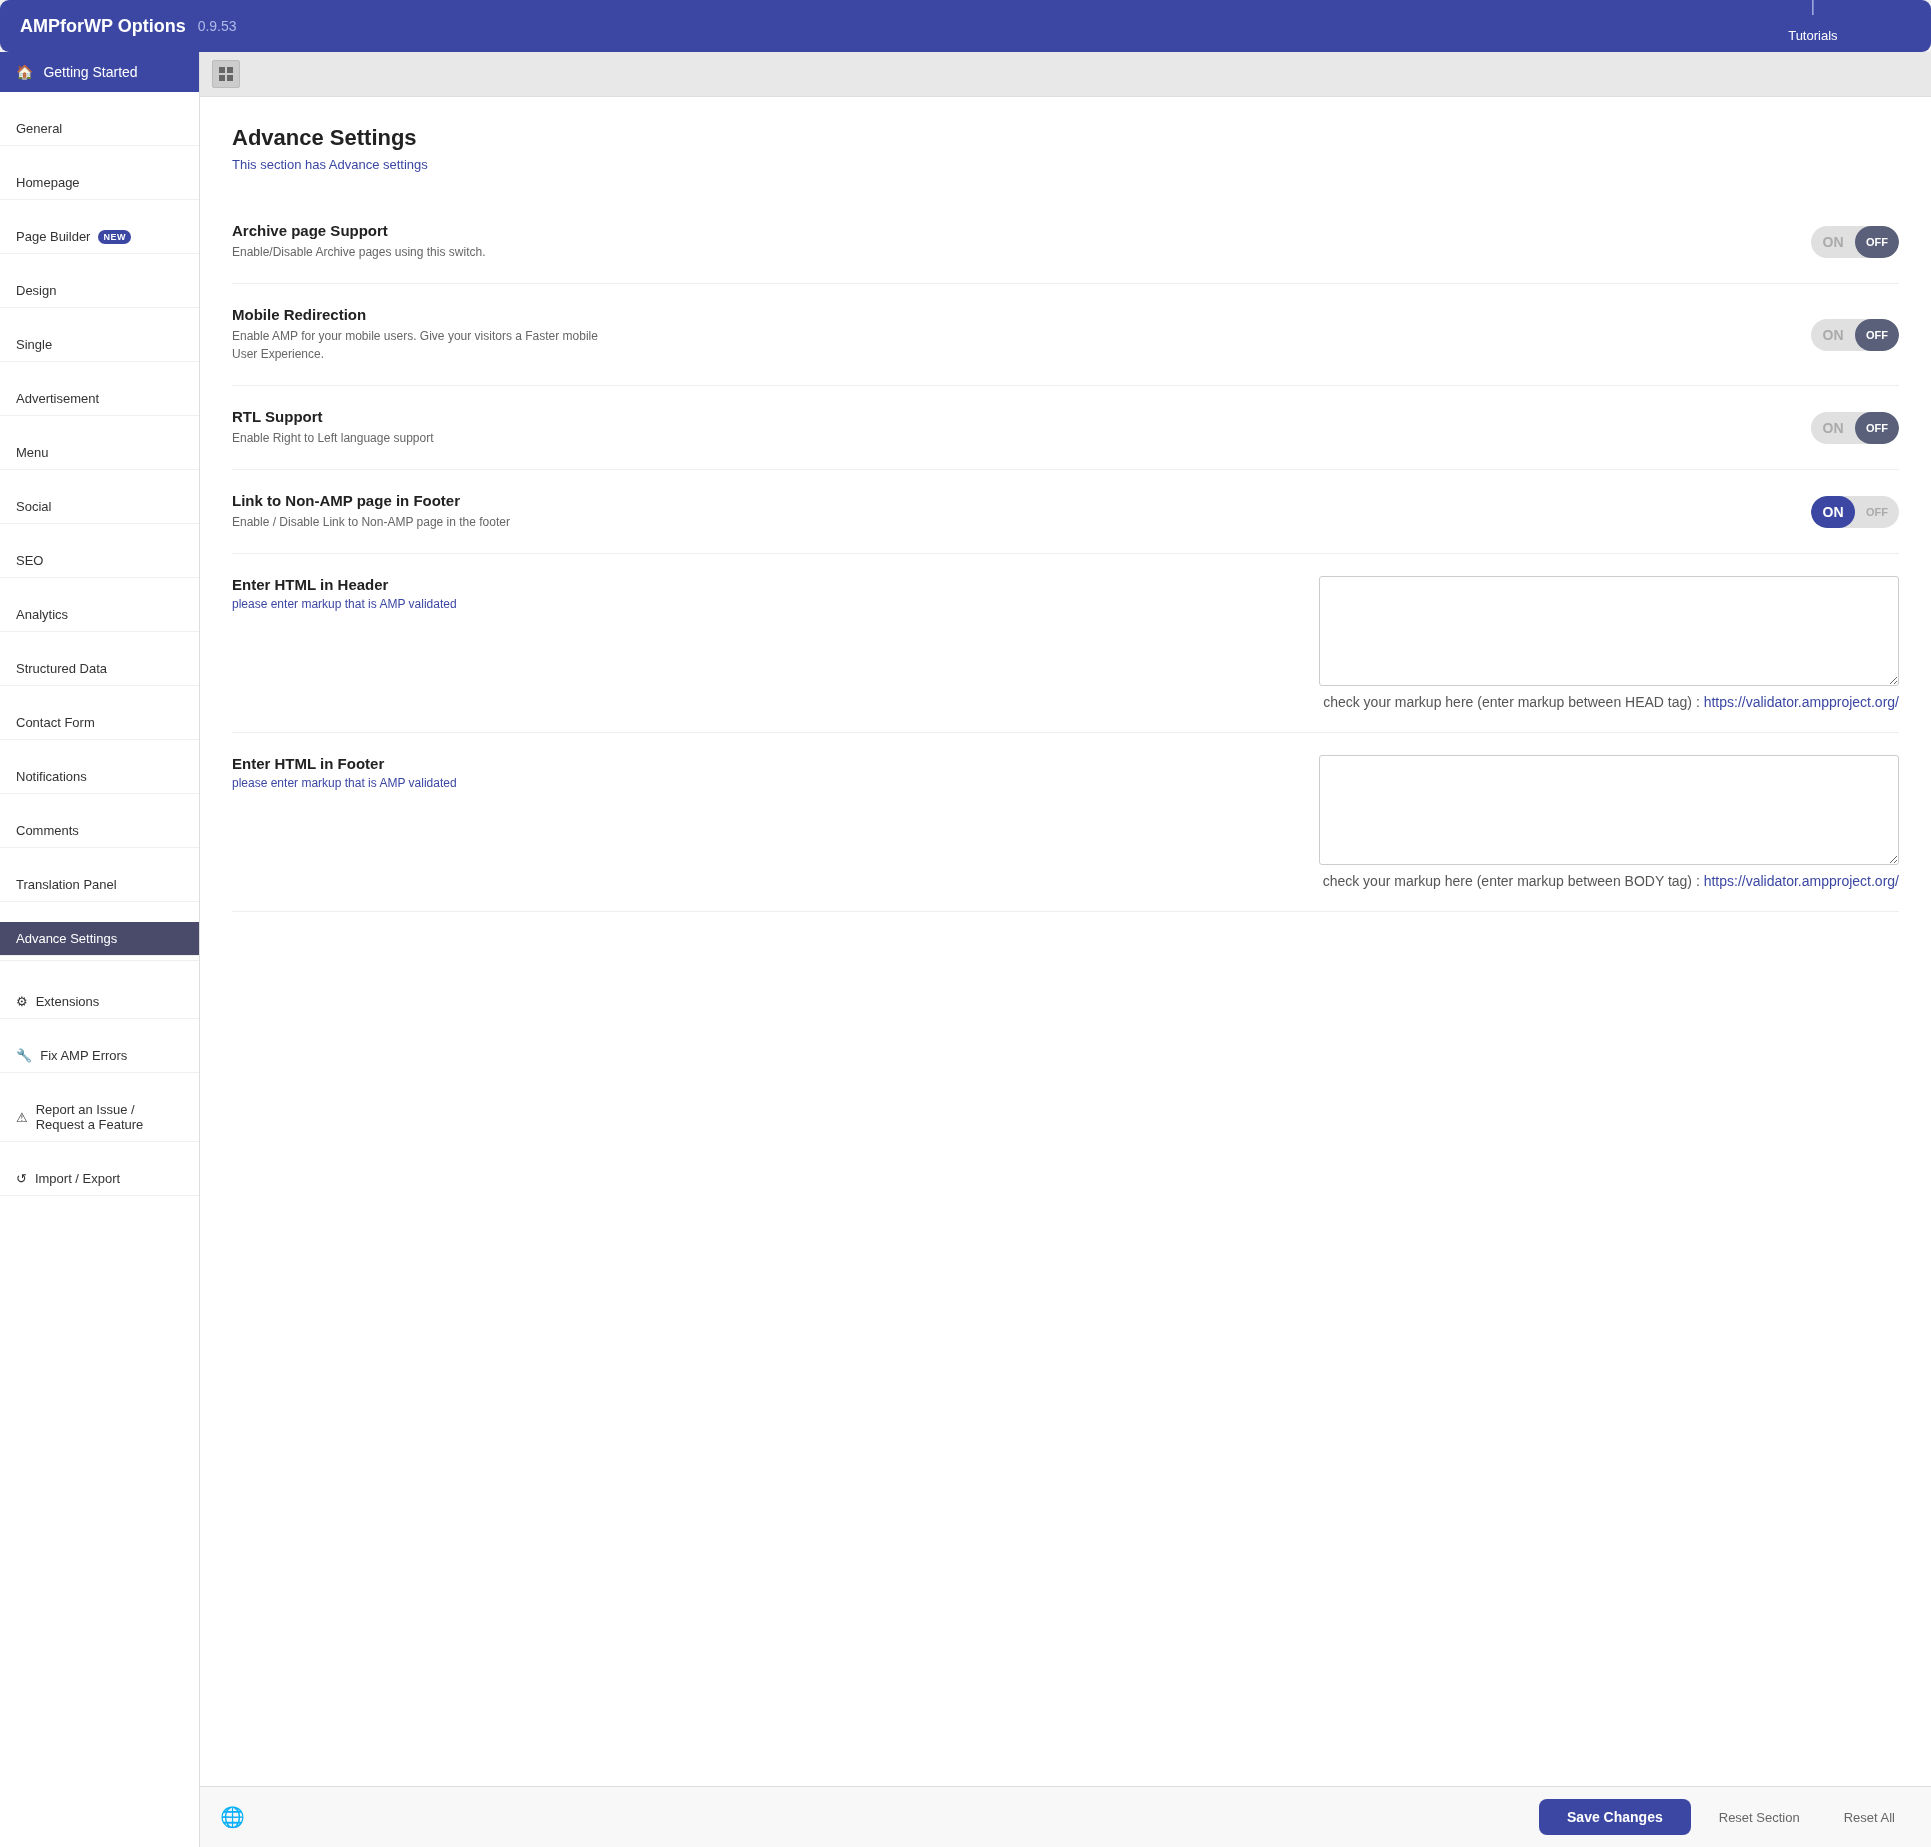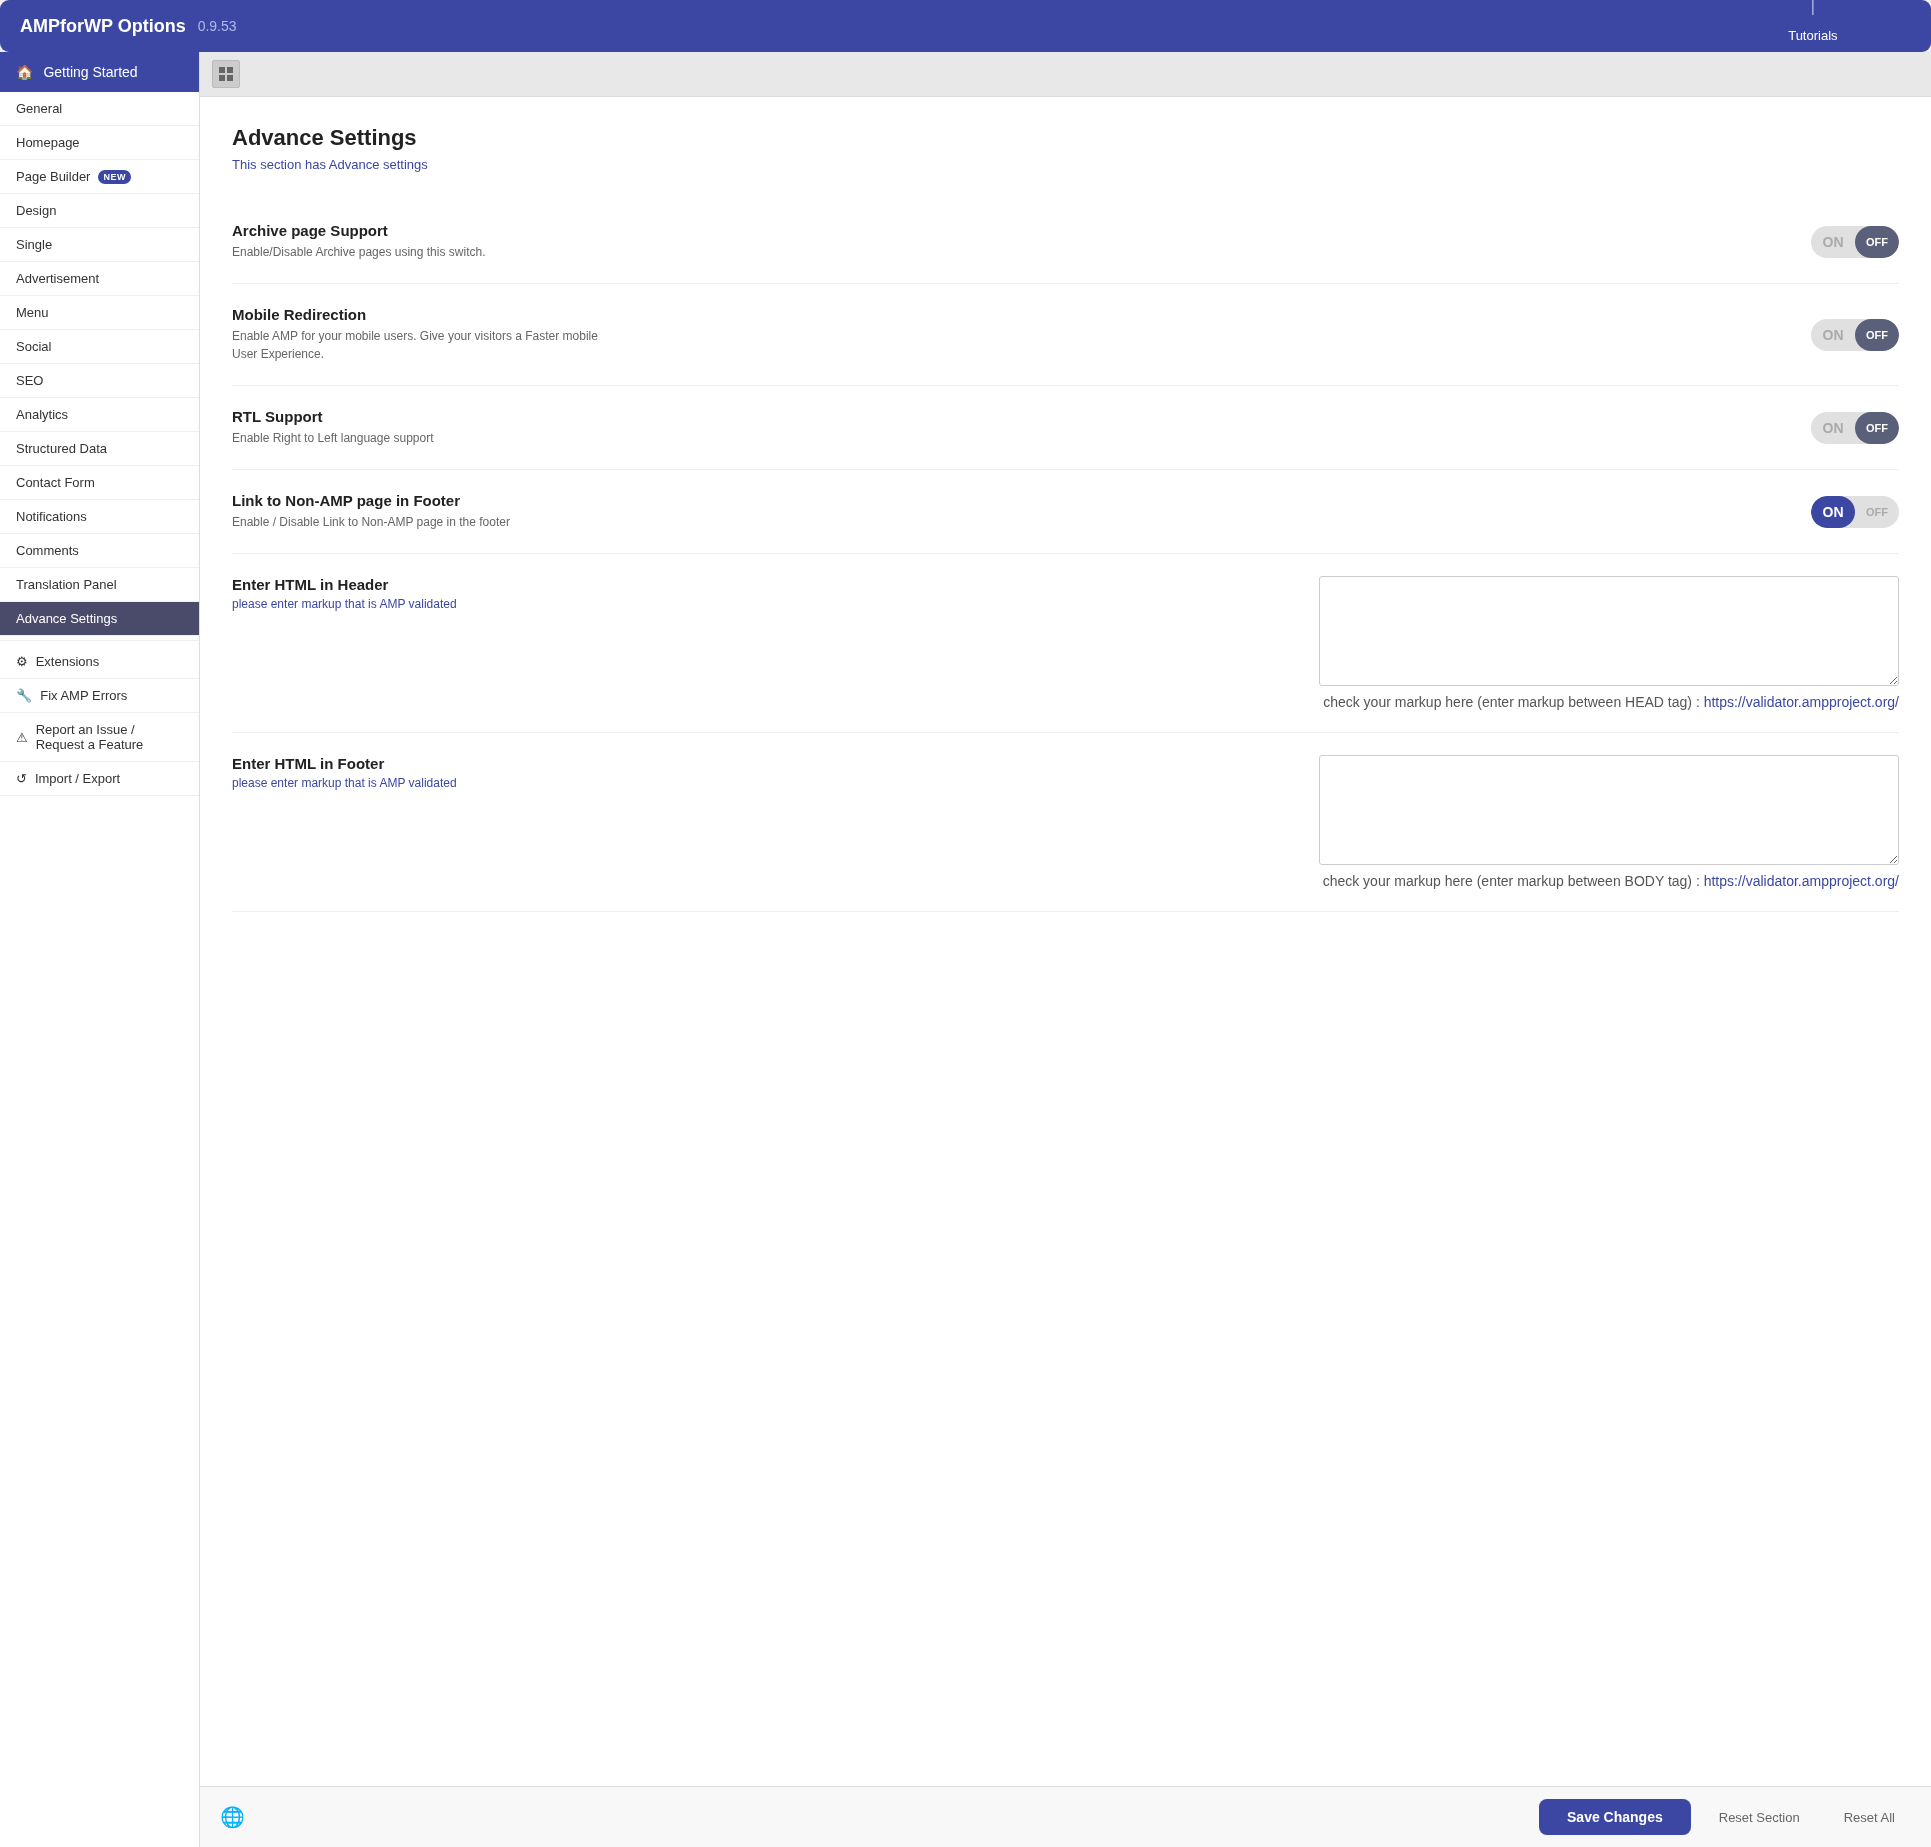--- a/index.html
+++ b/index.html
@@ -60,20 +60,21 @@
     }
     .sidebar-item {
       padding: 9px 16px;
       font-size: 13px;
       color: #333;
       cursor: pointer;
       border-bottom: 1px solid #f0f0f0;
       display: flex;
       align-items: center;
       gap: 8px;
+      margin-top: 20px;
     }
     .sidebar-item.active {
       background: #4a4a6a;
       color: white;
       font-weight: 500;
     }
     .new-badge {
       background: #3b47a3;
       color: white;
       font-size: 9px;

